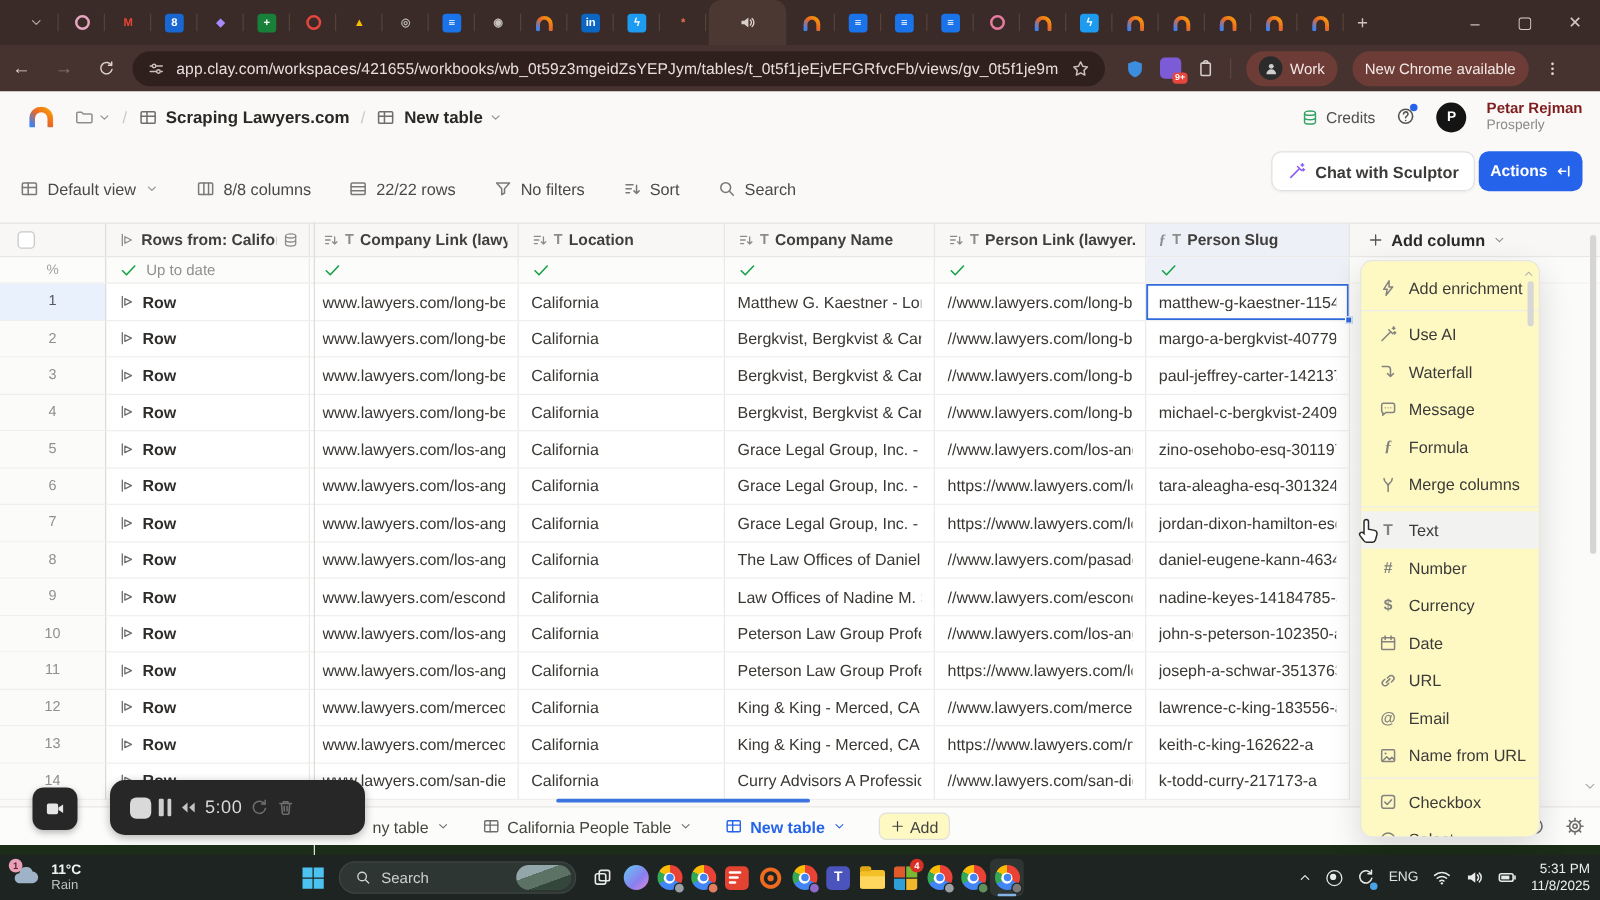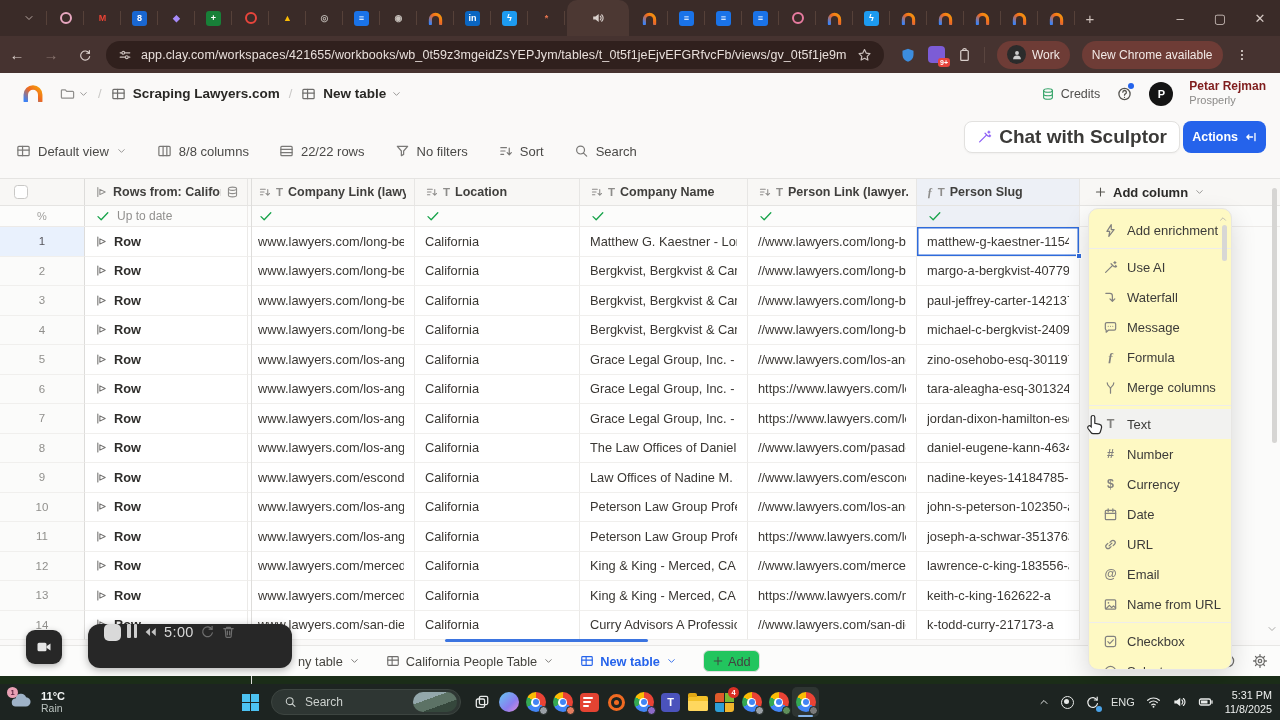--- a/index.html
+++ b/index.html
@@ -40,21 +40,21 @@
   #help-dot{position:relative;color:#55544f;}
   #help-dot i{position:absolute;right:-1px;top:-2px;width:6px;height:6px;background:#2563eb;border-radius:50%;}
   #user-avatar{width:24px;height:24px;border-radius:50%;background:#141414;color:#fff;font-size:11px;font-weight:700;display:flex;align-items:center;justify-content:center;}
   #user-meta{line-height:1.15;}
   #user-meta .nm{font-size:12px;font-weight:700;color:#7f1d1d;}
   #user-meta .org{font-size:11px;color:#8b8a88;}
 
   #hdr2{position:absolute;left:0;top:41px;width:1280px;height:45px;display:flex;align-items:flex-end;padding-left:16px;gap:30px;}
   .tbtn{display:flex;align-items:center;gap:7px;color:#4a4947;font-size:13px;font-weight:500;}
   .tbtn .ic{color:#7a7977;}
-  #chat-btn{position:absolute;right:100px;top:7px;height:32px;border:1px solid #e2e1df;background:#fff;border-radius:8px;display:flex;align-items:center;gap:7px;padding:0 12px;font-size:19px;font-weight:600;color:#3b3a38;box-shadow:0 1px 2px rgba(0,0,0,.04);}
+  #chat-btn{position:absolute;right:100px;top:7px;height:32px;border:1px solid #e2e1df;background:#fff;border-radius:8px;display:flex;align-items:center;gap:7px;padding:0 12px;font-size:13px;font-weight:600;color:#3b3a38;box-shadow:0 1px 2px rgba(0,0,0,.04);}
   #actions-btn{position:absolute;right:14px;top:7px;height:32px;background:#2563eb;border-radius:8px;display:flex;align-items:center;gap:6px;padding:0 9px;font-size:12.5px;font-weight:700;color:#fff;}
 
   
   #tbl{position:absolute;left:0;top:105px;width:1280px;height:537px;font-size:12.8px;color:#3a3733;}
   .g{width:85px;flex:0 0 85px;}
   .w0{width:163px;flex:0 0 163px;}.w1{width:167px;flex:0 0 167px;}.w2{width:165px;flex:0 0 165px;}
   .w3{width:168px;flex:0 0 168px;}.w4{width:169px;flex:0 0 169px;}.w5{width:163px;flex:0 0 163px;}
   #thead{display:flex;height:28px;background:#f8f7f5;border-top:1px solid #e5e4e2;border-bottom:1px solid #e5e4e2;}
   .hcell{display:flex;align-items:center;gap:5px;padding:0 8px 0 10px;border-right:1px solid #e7e6e4;color:#403f3d;font-weight:600;font-size:12.5px;white-space:nowrap;overflow:hidden;}
   .hcell .ic{color:#8d8c8a;flex:0 0 auto;}
@@ -81,38 +81,38 @@
   #frozen-line{position:absolute;left:251px;top:105px;width:1px;height:535px;background:#dedddb;z-index:2;}
   #vscroll{position:absolute;right:3px;top:115px;width:5px;height:255px;background:#d6d5d3;border-radius:3px;z-index:2;}
   #vscroll-arrow{position:absolute;right:2px;top:548px;color:#a9a8a6;z-index:2;}
   #hscroll{position:absolute;left:445px;top:566px;width:203px;height:3px;background:#3b74e0;border-radius:2px;z-index:6;}
 
   
   #bbar{position:absolute;left:0;top:572px;width:1280px;height:31px;background:#fcfcfb;border-top:1px solid #e8e7e5;display:flex;align-items:center;font-size:12.8px;color:#45443f;z-index:5;}
   .btab{display:flex;align-items:center;gap:6px;margin-right:26px;font-weight:500;}
   .btab .ic{color:#6f6e6c;}
   .btab.active, .btab.active .ic{color:#2563eb;font-weight:700;}
-  #add-tab-btn{height:22px;border:1px solid #e0dfdd;border-radius:6px;display:flex;align-items:center;gap:4px;padding:0 8px;background:#22c55e;color:#434240;font-weight:500;}
+  #add-tab-btn{height:22px;border:1px solid #e0dfdd;border-radius:6px;display:flex;align-items:center;gap:4px;padding:0 8px;background:#fef9c3;color:#434240;font-weight:500;}
   #bbar-right{position:absolute;right:12px;display:flex;align-items:center;gap:16px;color:#6f6e6c;}
   #share-ic{position:absolute;left:6px;top:580px;color:#6f6e6c;z-index:4;}
 
   
   #menu{position:absolute;left:1088px;top:208px;width:144px;height:462px;background:#fef9c3;border:1px solid #e7e6e4;border-radius:10px;box-shadow:0 10px 26px rgba(0,0,0,.14);padding-top:6px;overflow:hidden;z-index:40;}
   .mitem{height:30px;display:flex;align-items:center;gap:9px;padding-left:14px;font-size:13px;color:#3c3b39;white-space:nowrap;}
   .mitem .ic{color:#83827f;width:15px;height:15px;flex:0 0 auto;}
   .mitem .licon{width:15px;text-align:center;font-size:12.5px;color:#83827f;}
   .mitem.hov{background:#f2f2f0;}
   .mdiv{height:1px;background:#eeedeb;margin:3px 0;}
   #menu-thumb{position:absolute;right:4px;top:16px;width:5px;height:36px;background:#d8d7d5;border-radius:3px;}
   #menu-up{position:absolute;right:3px;top:2px;color:#b0afad;}
   #cursor{position:absolute;left:1086px;top:414px;z-index:60;}
 
   
   #cam-chip{position:absolute;left:26px;top:630px;width:36px;height:34px;background:#272727;border-radius:9px;display:flex;align-items:center;justify-content:center;color:#e6e6e6;z-index:55;box-shadow:0 2px 6px rgba(0,0,0,.3);}
-  #rec-pill{position:absolute;left:88px;top:624px;width:204px;height:44px;background:#272727;border-radius:12px;display:flex;align-items:flex-start;gap:6px;padding:0 16px;z-index:55;box-shadow:0 2px 8px rgba(0,0,0,.3);}
+  #rec-pill{position:absolute;left:88px;top:624px;width:204px;height:44px;background:#272727;border-radius:12px;display:flex;align-items:center;gap:6px;padding:0 16px;z-index:55;box-shadow:0 2px 8px rgba(0,0,0,.3);}
   #stop-btn{width:17px;height:17px;background:#d9d9d9;border-radius:5px;}
   #pause-btn{display:flex;gap:3px;}
   #pause-btn i{width:3.5px;height:14px;background:#cfcfcf;border-radius:1px;}
   #rec-time{color:#d8d8d8;font-size:14.5px;letter-spacing:.4px;}
   .dimic{color:#6e6e6e;}
 
   
   #taskbar{position:absolute;left:0;top:684px;width:1280px;height:36px;background:#1d2421;display:flex;align-items:center;z-index:70;}
   #weather{display:flex;align-items:center;gap:7px;margin-left:10px;color:#f2f4f3;}
   #wbadge{position:relative;}

